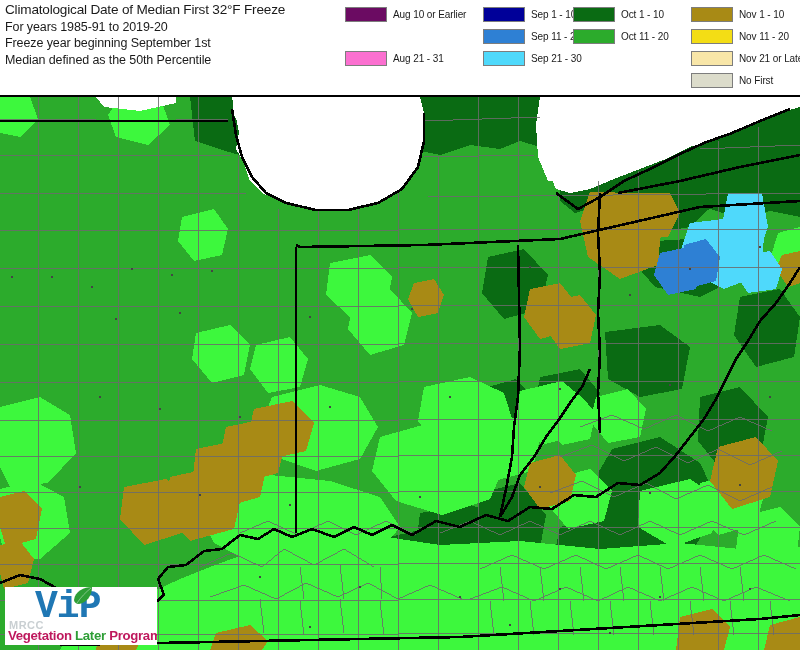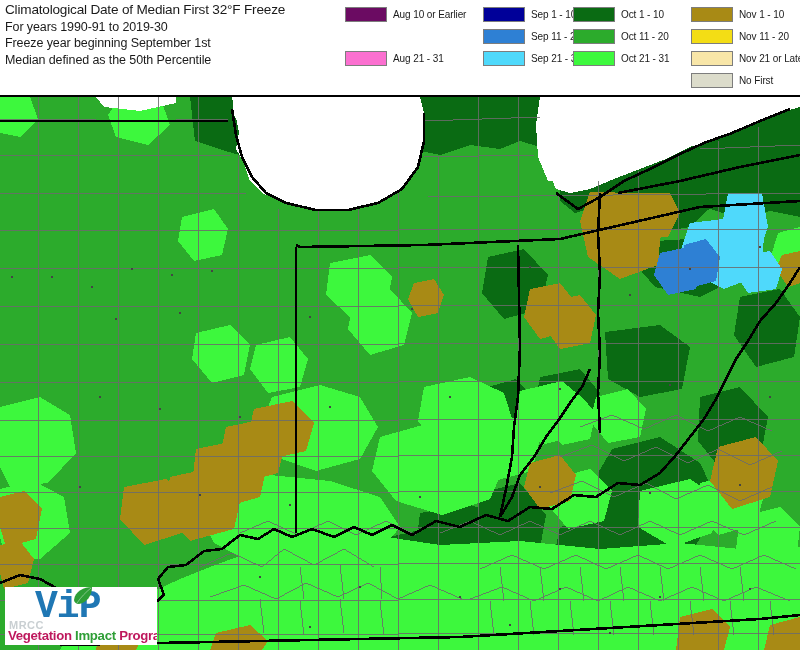--- a/index.html
+++ b/index.html
@@ -75,21 +75,21 @@
 </style>
 </head>
 <body>
 
 <div id="stage">
 
   <div id="header">
 
     <div id="title-block">
       <div class="line main">Climatological Date of Median First 32°F Freeze</div>
-      <div class="line">For years 1990-91 to 2019-30</div>
+      <div class="line">For years 1985-91 to 2019-20</div>
       <div class="line">Freeze year beginning September 1st</div>
       <div class="line">Median defined as the 50th Percentile</div>
     </div>
 
     <div id="legend">
       <div class="lg-item" style="grid-column:1;grid-row:1">
         <span class="lg-sw" style="background:#6B0B62"></span>
         <span class="lg-lb">Aug 10 or Earlier</span>
       </div>
       <div class="lg-item" style="grid-column:1;grid-row:3">
@@ -110,24 +110,20 @@
         <span class="lg-lb">Sep 21 - 30</span>
       </div>
 
       <div class="lg-item" style="grid-column:3;grid-row:1">
         <span class="lg-sw" style="background:#0A6B13"></span>
         <span class="lg-lb">Oct 1 - 10</span>
       </div>
       <div class="lg-item" style="grid-column:3;grid-row:2">
         <span class="lg-sw" style="background:#2CAB2C"></span>
         <span class="lg-lb">Oct 11 - 20</span>
-      </div>
-      <div class="lg-item" style="grid-column:3;grid-row:3">
-        <span class="lg-sw" style="background:#3DF83D"></span>
-        <span class="lg-lb">Oct 21 - 31</span>
       </div>
 
       <div class="lg-item" style="grid-column:4;grid-row:1">
         <span class="lg-sw" style="background:#A88A15"></span>
         <span class="lg-lb">Nov 1 - 10</span>
       </div>
       <div class="lg-item" style="grid-column:4;grid-row:2">
         <span class="lg-sw" style="background:#F3DD15"></span>
         <span class="lg-lb">Nov 11 - 20</span>
       </div>
@@ -401,16 +397,16 @@
     </svg>
   </div>
 
   <div id="vip-logo">
     <div id="vip-mrcc">MRCC</div>
     <div id="vip-wordmark"><span>V</span><span class="low">i</span><span>P</span></div>
     <svg id="vip-leaf" viewBox="0 0 22 20">
       <path d="M21,1 C13,1 4,5 3,14 C3,16 5,18 8,18 C16,17 21,9 21,1 Z" fill="#2E9E36"></path>
       <path d="M20,2 C15,6 10,11 6,17" stroke="#ffffff" stroke-width="0.8" fill="none" opacity="0.5"></path>
     </svg>
-    <div id="vip-tag"><span class="b">Vegetation</span> <span class="g">Impact</span> <span class="b">Program</span></div>
+    <div id="vip-tag"><span class="b">Vegetation</span> <span class="g">Later</span> <span class="b">Program</span></div>
   </div>
 
 </div>
 
 </body></html>

